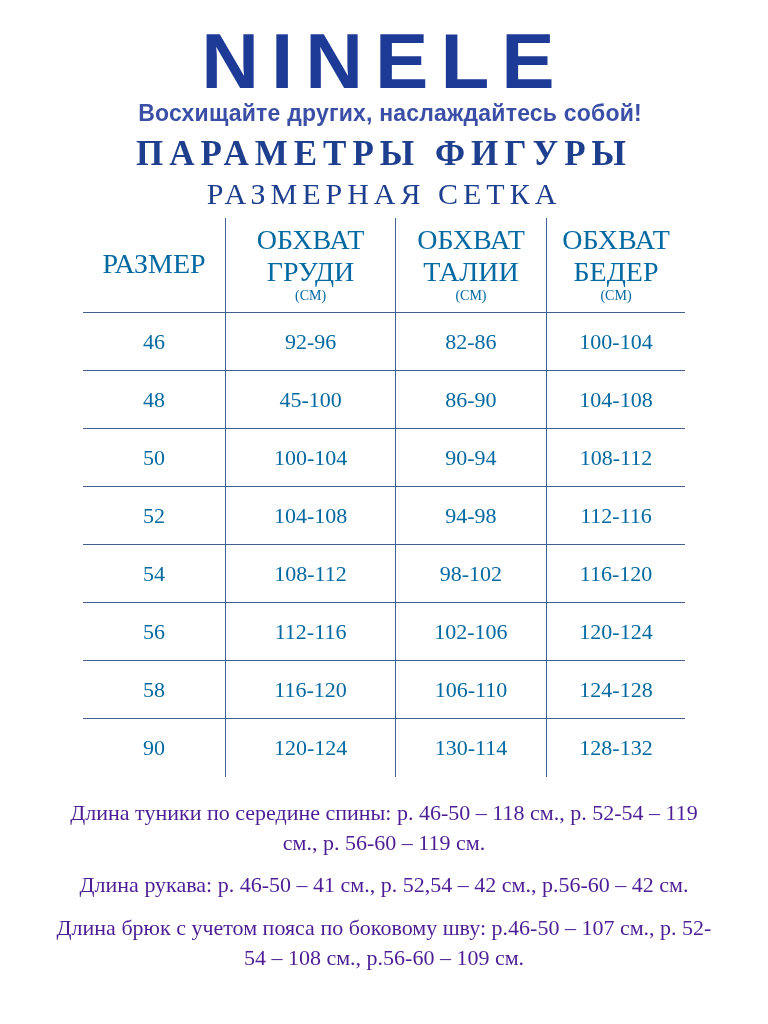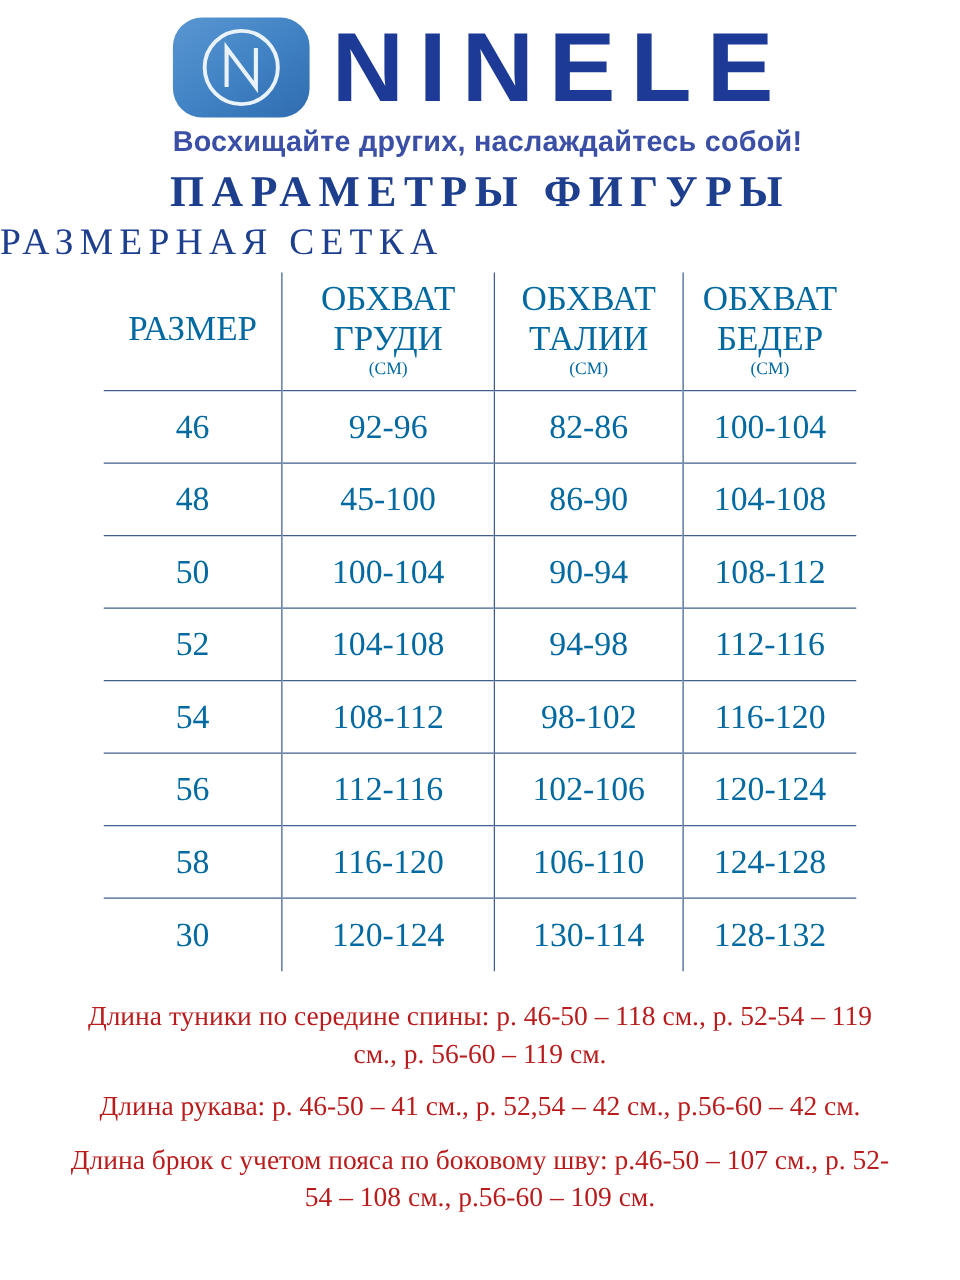--- a/index.html
+++ b/index.html
@@ -15,20 +15,21 @@
     padding-top: 12px;
   }
 
   
   .brand-row {
     display: flex;
     align-items: center;
     justify-content: center;
     gap: 16px;
     height: 84px;
+    flex-direction: column;
   }
   .brand-icon { width: 112px; height: 82px; display: block; }
   .brand-name {
     font-family: "Liberation Sans", sans-serif;
     font-weight: bold;
     font-size: 80px;
     letter-spacing: 12px;
     color: #1d3b96;
     line-height: 1;
     transform: scaleY(0.98);
@@ -49,20 +50,21 @@
     margin-top: 9px;
     text-align: center;
     font-weight: bold;
     font-size: 35px;
     letter-spacing: 6px;
     color: #1e3f8e;
     line-height: 1.05;
   }
   .subtitle {
     margin-top: 4px;
+    text-align: center;
     font-weight: normal;
     font-size: 30px;
     letter-spacing: 5px;
     color: #1e3f8e;
     line-height: 1.1;
   }
 
   
   table.size-table {
     width: 602px;
@@ -82,31 +84,31 @@
   }
   .size-table thead th {
     height: 95px;
     font-size: 28px;
     line-height: 1.12;
     padding-bottom: 2px;
   }
   .size-table thead th .unit { font-size: 14px; display: block; margin-top: 1px; }
   .size-table tbody td {
     height: 58px;
-    font-size: 27px;
+    font-size: 22px;
     margin-top: 20px;
   }
   .size-table th + th, .size-table td + td { border-left: 1.5px solid #41608f; }
   .size-table tbody tr td { border-top: 1.5px solid #41608f; }
 
   
   .notes {
     width: 655px;
     margin: 21px auto 0 auto;
-    color: #b91c1c;
+    color: #4c1d95;
     font-size: 22px;
     line-height: 1.38;
     text-align: center;
   }
   .notes p + p { margin-top: 12px; }
 </style>
 </head>
 <body>
 
 <div class="page">
@@ -197,21 +199,21 @@
           <td>102-106</td>
           <td>120-124</td>
         </tr>
         <tr>
           <td>58</td>
           <td>116-120</td>
           <td>106-110</td>
           <td>124-128</td>
         </tr>
         <tr>
-          <td>30</td>
+          <td>90</td>
           <td>120-124</td>
           <td>130-114</td>
           <td>128-132</td>
         </tr>
       </tbody>
   </table>
 
   <div class="notes">
     <p>Длина туники по середине спины: р. 46-50 – 118 см., р. 52-54 – 119 см., р. 56-60 – 119 см.</p>
     <p>Длина рукава: р. 46-50 – 41 см., р. 52,54 – 42 см., р.56-60 – 42 см.</p>

